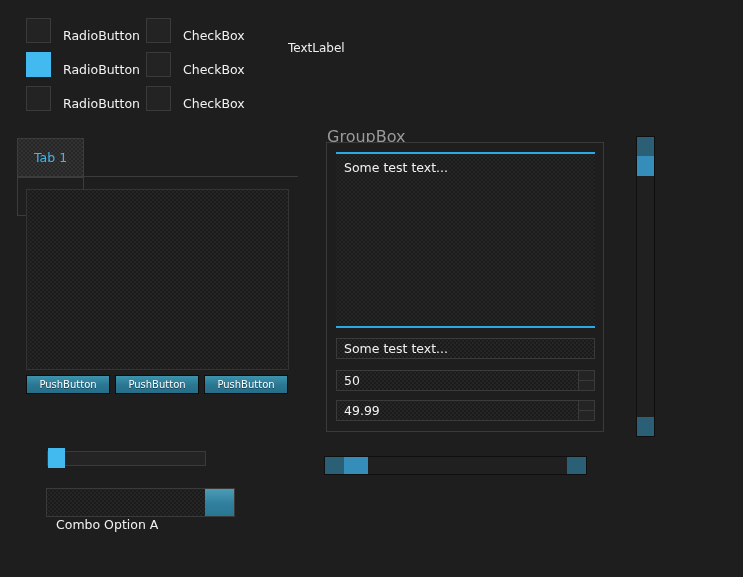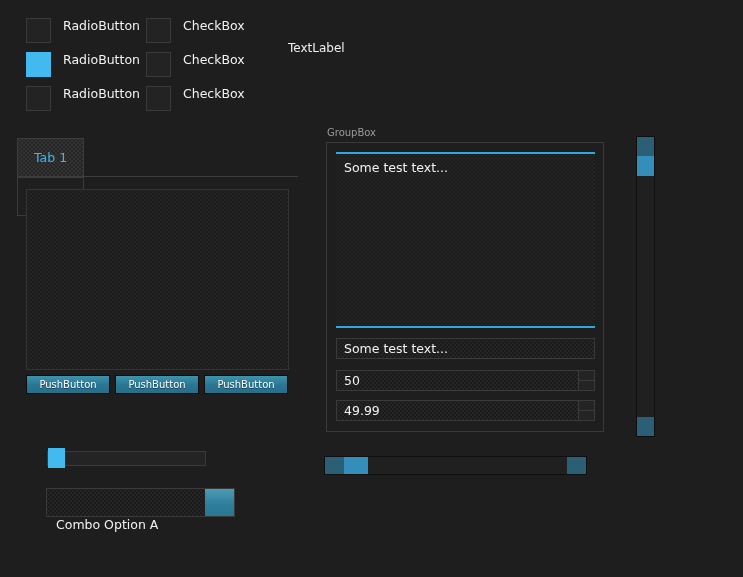--- a/index.html
+++ b/index.html
@@ -20,21 +20,21 @@
   .tex-dark {
     background-color: #1b1b1b;
     background-image:
       radial-gradient(#262626 0.7px, transparent 0.8px),
       radial-gradient(#262626 0.7px, transparent 0.8px);
     background-size: 4px 4px, 4px 4px;
     background-position: 0 0, 2px 2px;
   }
 
   
-  .check-row { position: absolute; display: flex; align-items: flex-start; }
+  .check-row { position: absolute; display: flex; align-items: flex-end; }
   .box-indicator {
     width: 25px; height: 25px;
     border: 1px solid #3a3a3a;
     background: #232323;
     box-sizing: border-box;
     flex: 0 0 auto;
   }
   .box-indicator.on {
     background: #42b9ef;
     border: 1px solid #42b9ef;
@@ -152,21 +152,21 @@
     width: 29px; height: 100%;
     flex: 0 0 auto;
     background-image: linear-gradient(180deg, #4d9cb6 0%, #2f7f9d 55%, #2a7690 100%);
   }
 
   
   #groupbox-title {
     position: absolute;
     left: 327px; top: 127px;
     color: #9a9a9a;
-    font-size: 10px;
+    font-size: 16px;
   }
   #groupbox {
     position: absolute;
     left: 326px; top: 142px;
     width: 278px; height: 290px;
     box-sizing: border-box;
     border: 1px solid #3a3a3a;
     background: #1e1e1e;
   }
   #textedit {

